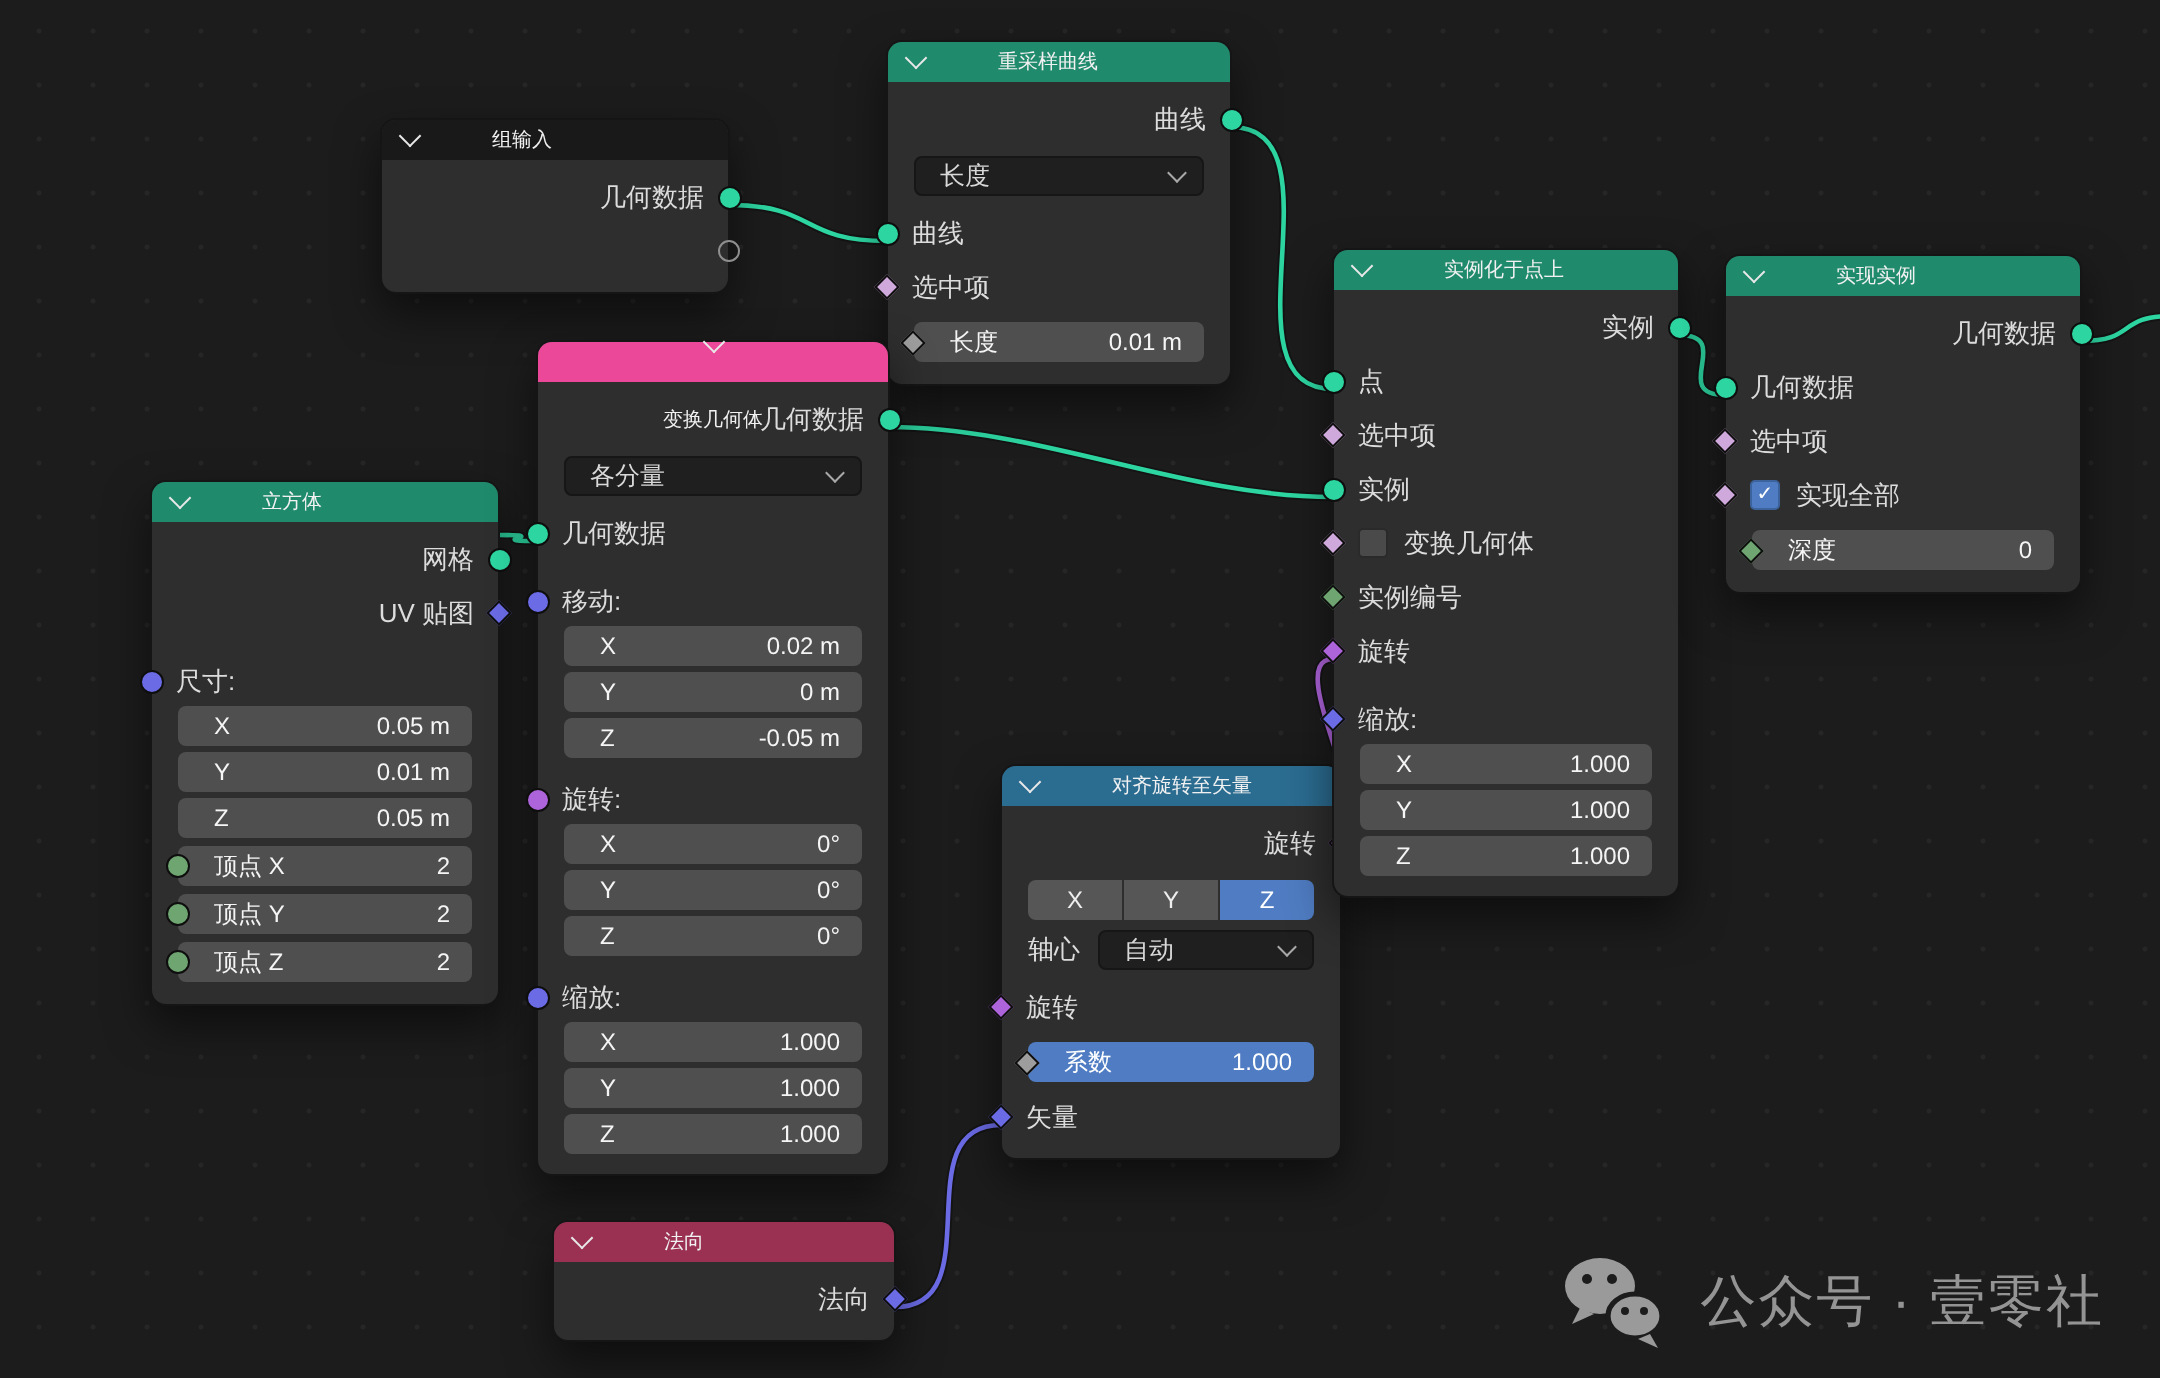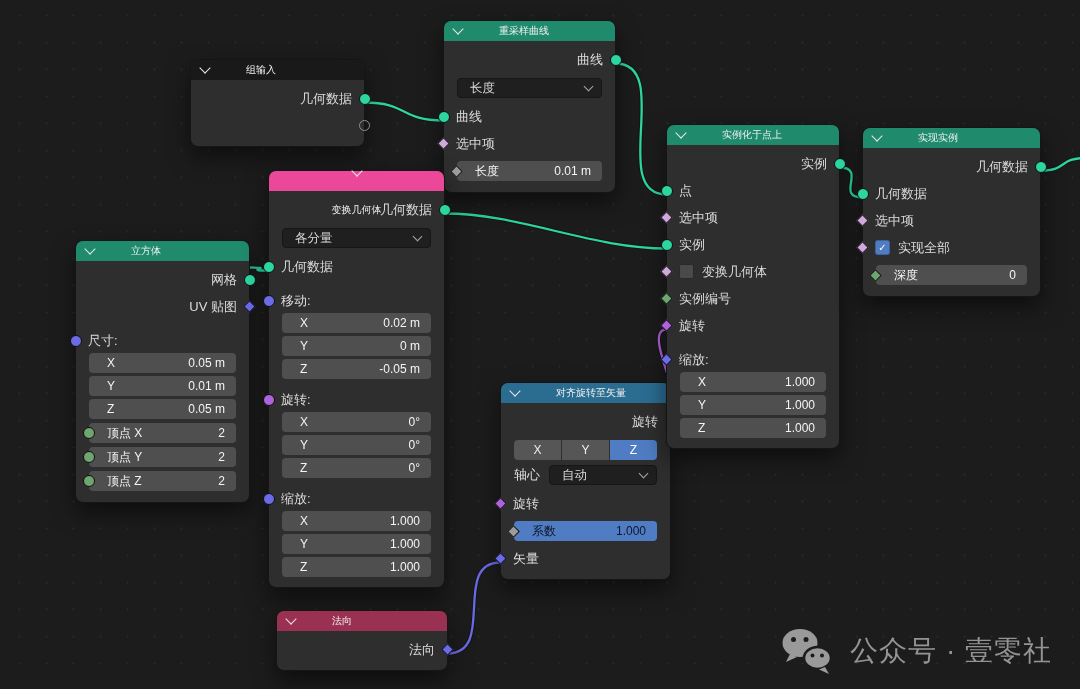--- a/index.html
+++ b/index.html
@@ -25,21 +25,21 @@
   .sock.diamond{width:9px;height:9px;border:1px solid #0e0e0e;transform:rotate(45deg);margin-top:-4.5px;}
   .sock.circle.left{left:-6.5px}.sock.circle.right{right:-6.5px}
   .sock.diamond.left{left:-5px}.sock.diamond.right{right:-5px}
   .sock.fsock{left:-19.5px}
   .sock.ring{width:11px;height:11px;border-radius:50%;border:1.5px solid #8f8f8f;
     background:transparent !important;margin-top:-5.5px;right:-6px;}
   .frow{position:relative;margin:0 13px 3px;}
   .frow.solo{margin-top:4px;margin-bottom:4px;}
   .field{height:20px;background:#4f4f4f;border-radius:4px;display:flex;align-items:center;
     justify-content:space-between;padding:0 11px 0 18px;font-size:12px;color:#f5f5f5;}
-  .field.blue{background:#4f7cc2;color:#0f172a;align-items:center;}
+  .field.blue{background:#4f7cc2;color:#ffffff;align-items:center;}
   .drow{position:relative;margin:5px 13px;height:20px;display:flex;align-items:center;gap:9px;
     font-size:13px;color:#dcdcdc;}
   .dropdown{flex:1;height:20px;background:#1f1f20;border:1px solid #161616;border-radius:4px;
     display:flex;align-items:center;justify-content:space-between;padding:0 9px 0 12px;
     font-size:12.5px;color:#d8d8d8;box-sizing:border-box;}
   .dd-chev{width:6px;height:6px;border-right:1.5px solid #a8a8a8;border-bottom:1.5px solid #a8a8a8;
     transform:rotate(45deg);margin-top:-3px;flex:none;}
   .brow{display:flex;margin:5px 13px;height:20px;gap:1px;}
   .seg{flex:1;background:#565656;display:flex;align-items:center;justify-content:center;
     font-size:12px;color:#eee;}

